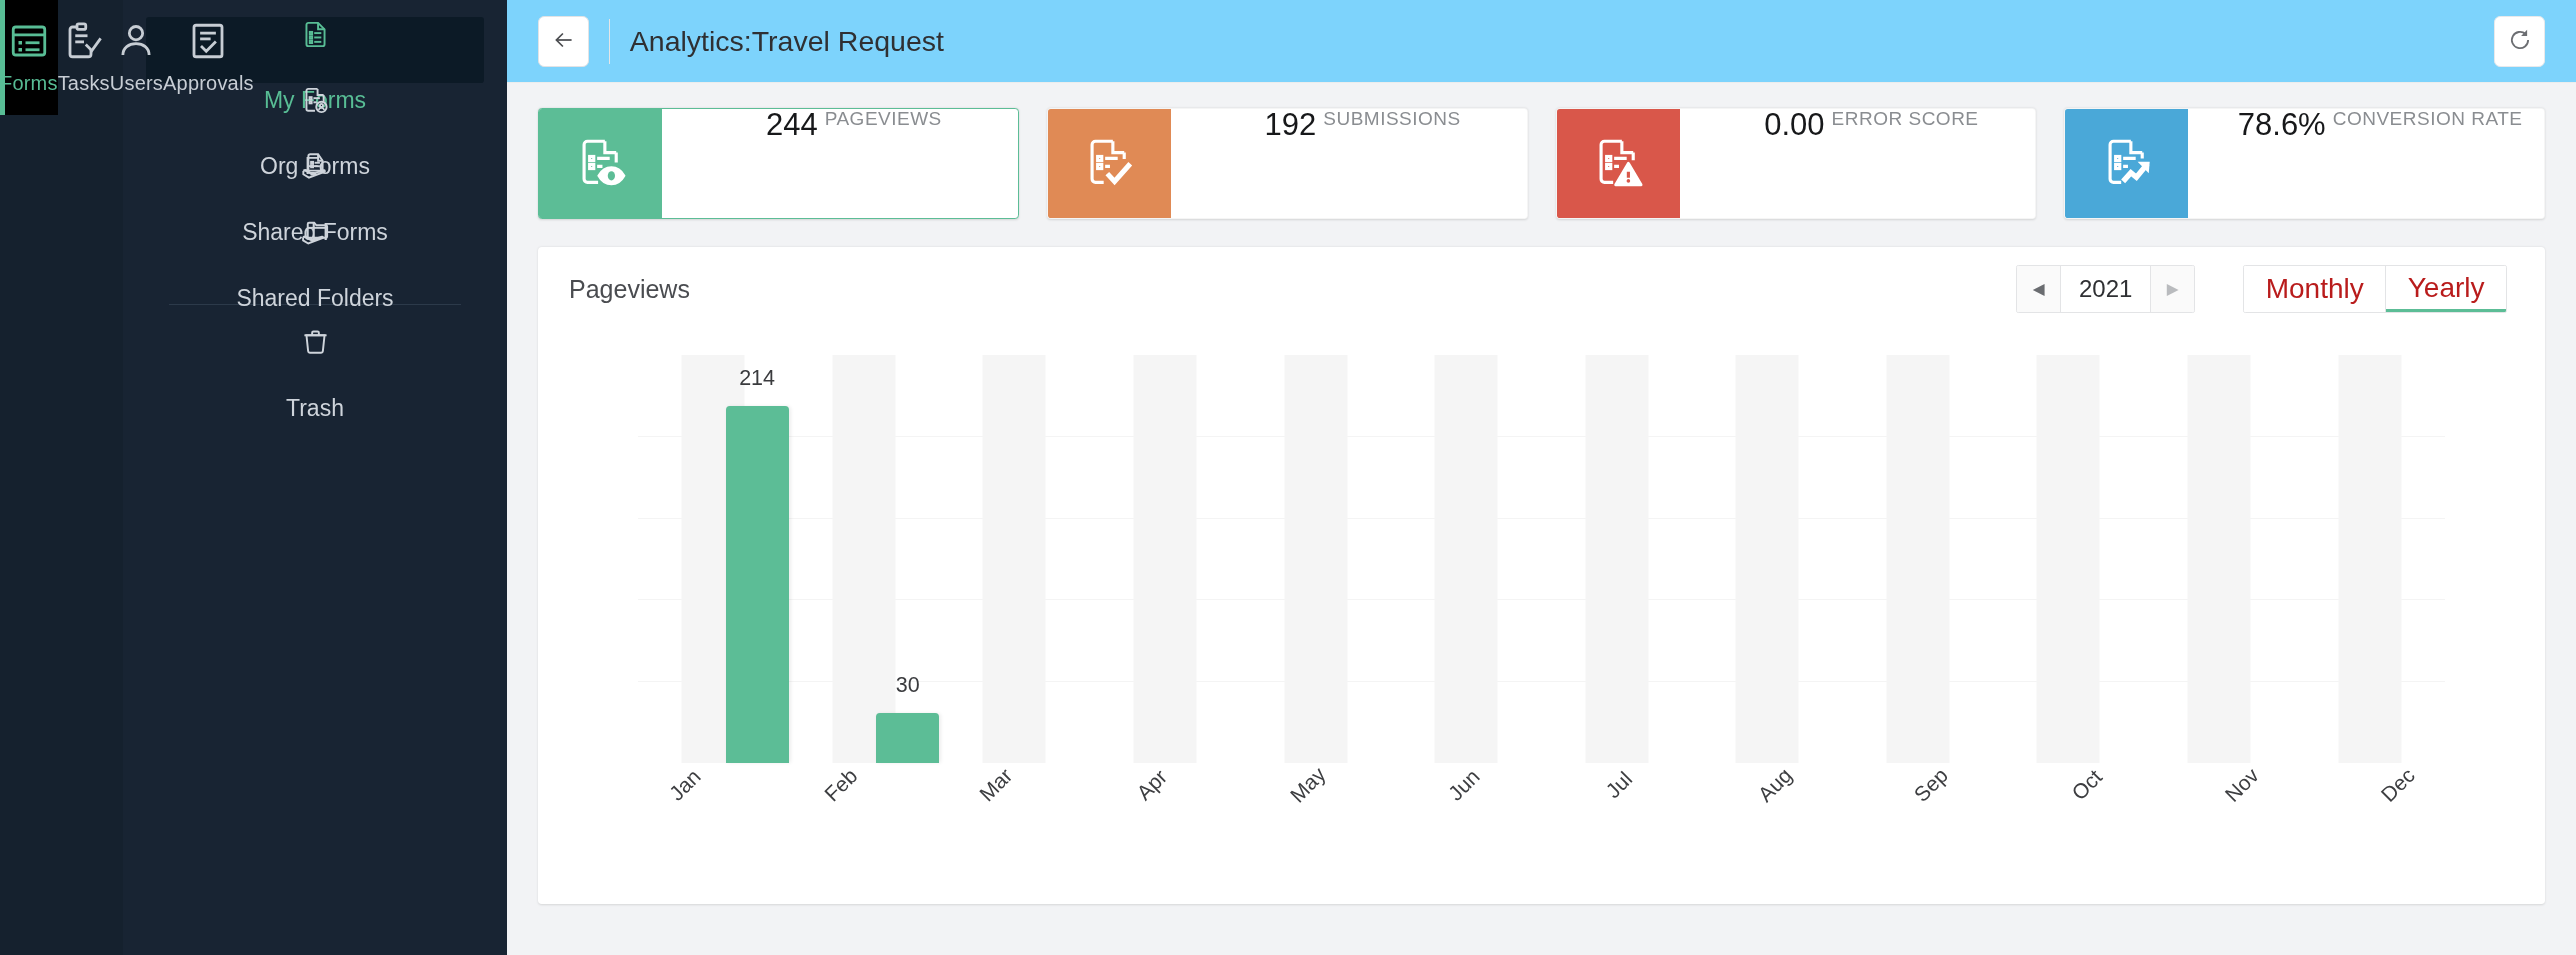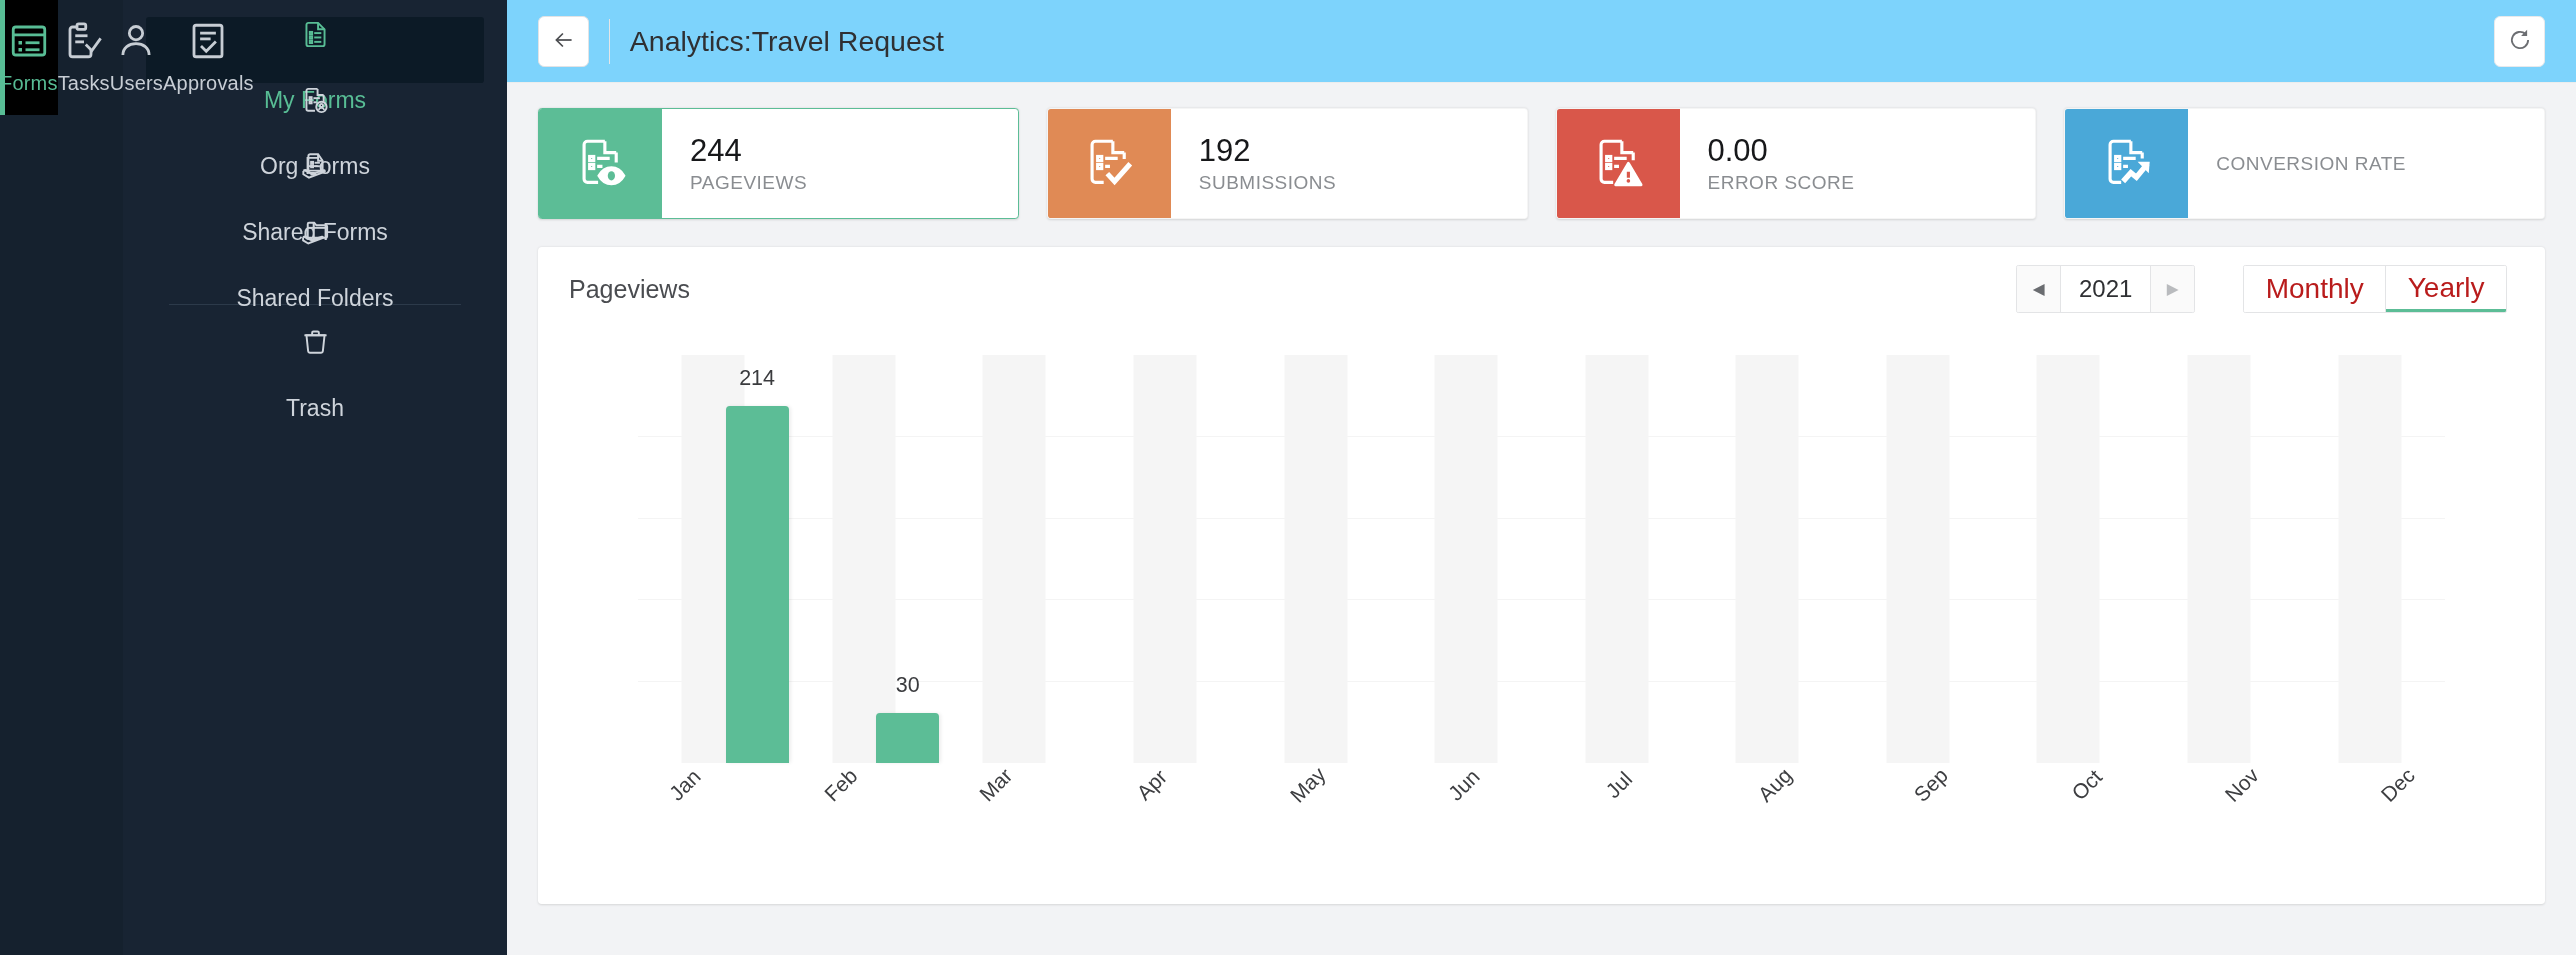--- a/index.html
+++ b/index.html
@@ -102,21 +102,21 @@
     border-radius: 3.8px;
     box-shadow: 0 0.8px 2.3px rgba(0,0,0,.13);
     display: flex; overflow: hidden;
     border: 0.8px solid rgba(0,0,0,.04);
   }
   .card-ico {
     width: 123px; flex: 0 0 123px;
     display: flex; align-items: center; justify-content: center;
   }
   .card-body {
-    flex: 1 1 auto; display: flex; flex-direction: column;
+    flex: 1 1 auto; display: flex; flex-direction: row;
     justify-content: center; padding-left: 28px; gap: 7px;
   }
   .card-value { font-size: 31px; color: #17181a; line-height: 1; }
   .card-label { font-size: 19px; color: #8a8d91; letter-spacing: 0.5px; line-height: 1; }
   .card.accent-green { border: 0.8px solid #5cbd96; }
   .card.accent-green .card-ico { background: #5cbd96; }
   .card.accent-orange .card-ico { background: #e08a55; }
   .card.accent-red .card-ico { background: #d9574a; }
   .card.accent-blue .card-ico { background: #4aa8d8; }
 
@@ -423,20 +423,21 @@
               <path d="M18.3 7.7v2.4"></path>
               <rect x="7.3" y="9.3" width="1.7" height="1.7"></rect>
               <line x1="10.4" y1="10.1" x2="15.6" y2="10.1"></line>
               <rect x="7.3" y="12.6" width="1.7" height="1.7"></rect>
               <line x1="10.4" y1="13.4" x2="12.4" y2="13.4"></line>
               <polyline points="10.4,19.6 13.6,16 15.9,17.9 20.4,12.4" stroke-width="2.2"></polyline>
               <polygon points="16.4,11.5 21.4,11.5 21,16.2" fill="#ffffff" stroke="none"></polygon>
             </svg>
           </div>
           <div class="card-body">
+            <div class="card-value">78.6%</div>
             <div class="card-label">CONVERSION RATE</div>
           </div>
         </div>
       </div>
 
       <div class="panel">
 
         <div class="panel-head">
           <div class="panel-title">Pageviews</div>
           <div class="spacer"></div>

